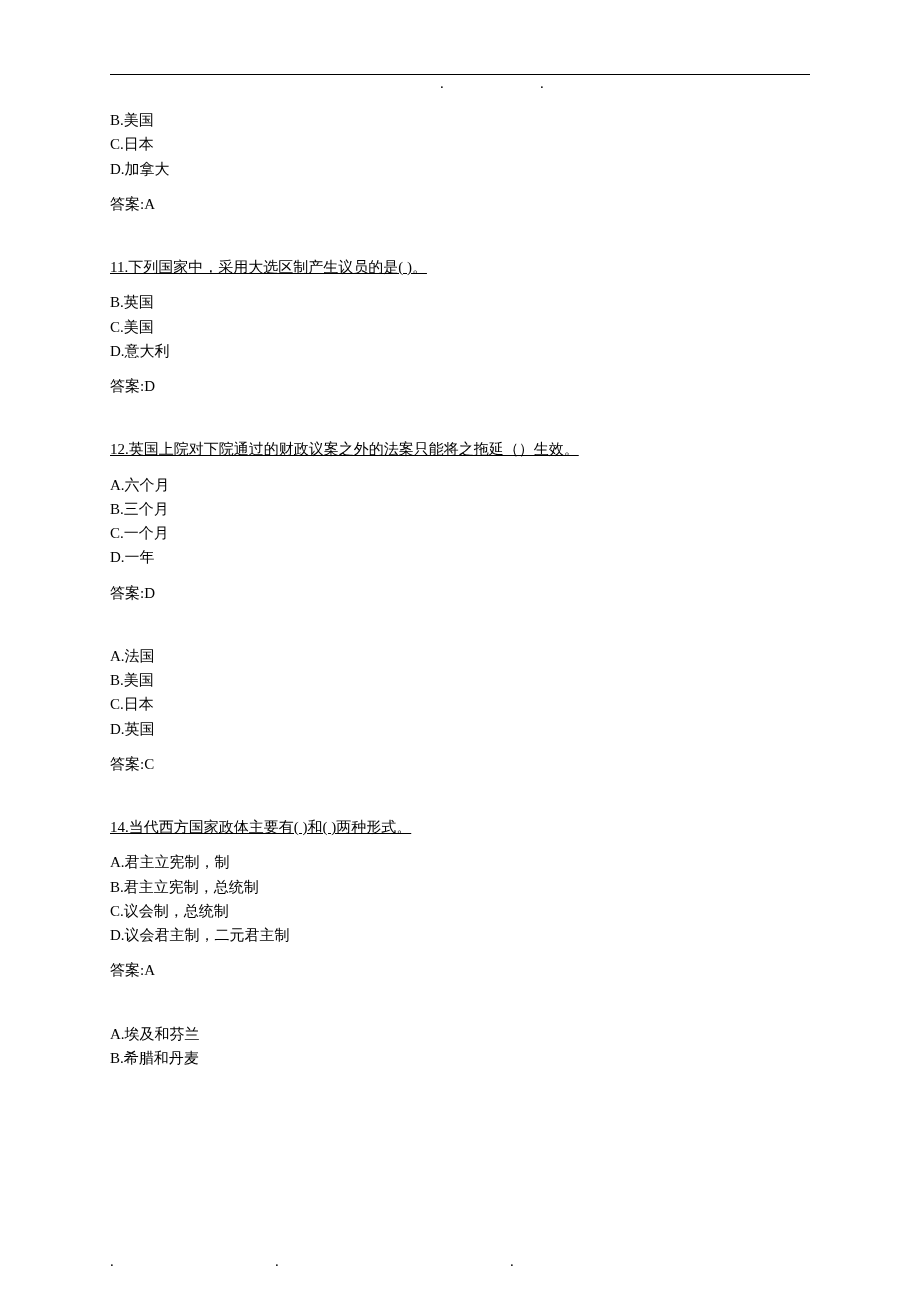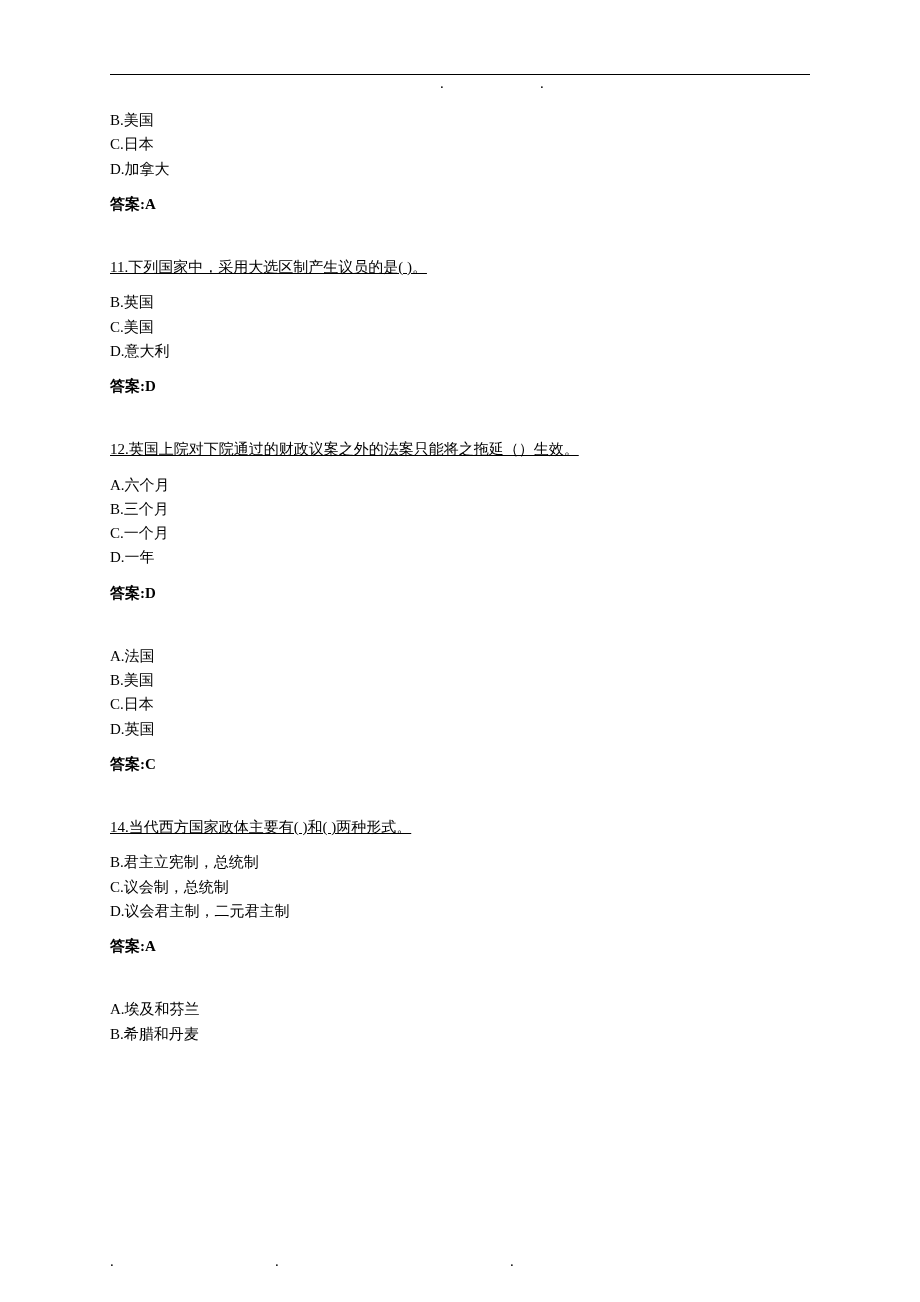--- a/index.html
+++ b/index.html
@@ -37,21 +37,20 @@
   .dot-left { left: 330px; }
   .dot-right { left: 430px; }
   .option-block {
     margin-bottom: 12px;
   }
   .option-block div {
     margin: 1px 0;
   }
   .answer {
     margin-bottom: 40px;
-    font-weight: bold;
   }
   .question {
     margin-bottom: 12px;
     text-decoration: underline;
   }
   .footer-dots {
     position: absolute;
     bottom: 52px;
     left: 110px;
     width: 700px;
@@ -99,20 +98,21 @@
   <div class="option-block">
     <div>A.法国</div>
     <div>B.美国</div>
     <div>C.日本</div>
     <div>D.英国</div>
   </div>
   <div class="answer">答案:C</div>
 
   <div class="question">14.当代西方国家政体主要有(   )和(   )两种形式。</div>
   <div class="option-block">
+    <div>A.君主立宪制，制</div>
     <div>B.君主立宪制，总统制</div>
     <div>C.议会制，总统制</div>
     <div>D.议会君主制，二元君主制</div>
   </div>
   <div class="answer">答案:A</div>
 
   <div class="option-block">
     <div>A.埃及和芬兰</div>
     <div>B.希腊和丹麦</div>
   </div>

